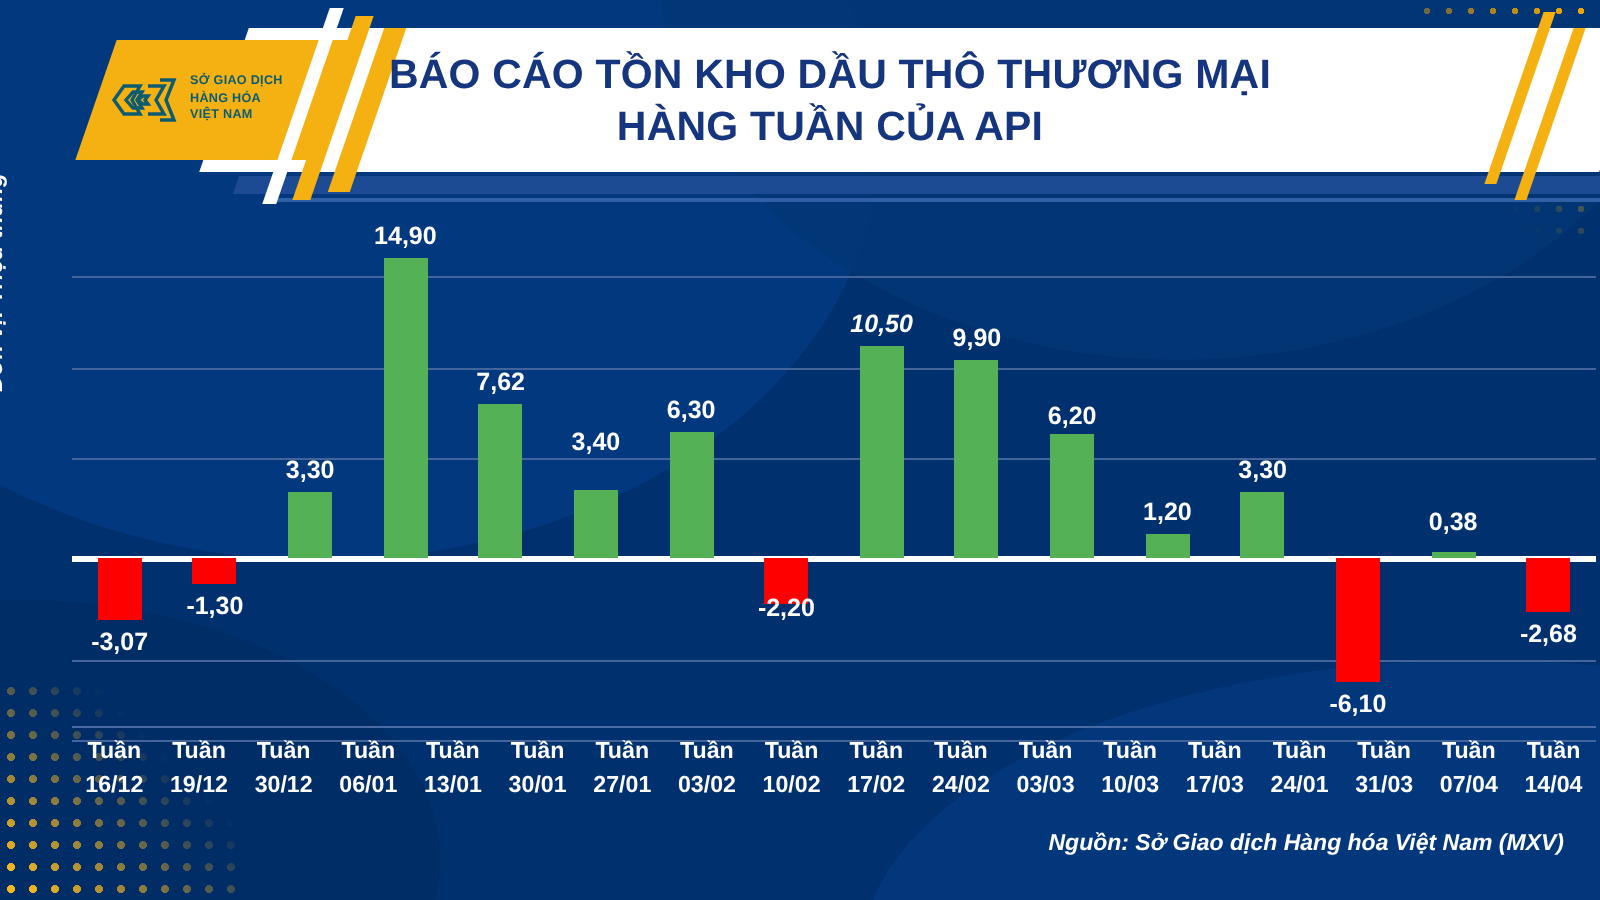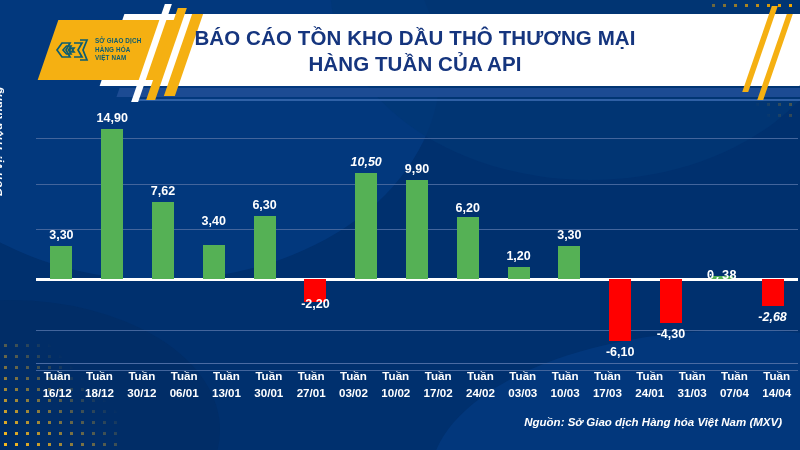--- a/index.html
+++ b/index.html
@@ -185,20 +185,28 @@
 
   <div class="chart-area" id="chart-area">
       <div class="gridline" style="top: 20.1667px;"></div>
       <div class="gridline" style="top: 65.5417px;"></div>
       <div class="gridline" style="top: 110.917px;"></div>
       <div class="zero-axis" style="top: 160.333px;"></div>
       <div class="gridline" style="top: 211.75px;"></div>
       <div class="gridline" style="top: 252.083px;"></div>
       <div class="bars">
         <div class="bar-slot">
+          <div class="bar neg" style="top: 161.333px; height: 30.9558px;"></div>
+          <div class="vlabel" style="top: 196.289px;">-3,07</div>
+        </div>
+        <div class="bar-slot">
+          <div class="bar neg" style="top: 161.333px; height: 13.1083px;"></div>
+          <div class="vlabel" style="top: 178.442px;">-1,30</div>
+        </div>
+        <div class="bar-slot">
           <div class="bar pos" style="top: 128.058px; height: 33.275px;"></div>
           <div class="vlabel" style="top: 110.058px;">3,30</div>
         </div>
         <div class="bar-slot">
           <div class="bar pos" style="top: 11.0917px; height: 150.242px;"></div>
           <div class="vlabel" style="top: -6.90833px;">14,90</div>
         </div>
         <div class="bar-slot">
           <div class="bar pos" style="top: 84.4983px; height: 76.835px;"></div>
           <div class="vlabel" style="top: 66.4983px;">7,62</div>
@@ -233,43 +241,39 @@
         </div>
         <div class="bar-slot">
           <div class="bar pos" style="top: 128.058px; height: 33.275px;"></div>
           <div class="vlabel" style="top: 110.058px;">3,30</div>
         </div>
         <div class="bar-slot">
           <div class="bar neg" style="top: 161.333px; height: 61.5083px;"></div>
           <div class="vlabel" style="top: 226.842px;">-6,10</div>
         </div>
         <div class="bar-slot">
-          <div class="bar neg" style="top: 161.333px; height: 43.3583px;"></div>
-          <div class="vlabel" style="top: 208.692px;">-4,30</div>
-        </div>
-        <div class="bar-slot">
           <div class="bar pos" style="top: 157.502px; height: 3.83167px;"></div>
-          <div class="vlabel" style="top: 151px; font-family: Liberation Mono, monospace;">0,38</div>
+          <div class="vlabel" style="top: 136px;">0,38</div>
         </div>
         <div class="bar-slot">
           <div class="bar neg" style="top: 161.333px; height: 27.0233px;"></div>
-          <div class="vlabel" style="top: 192.357px; font-style: italic;">-2,68</div>
+          <div class="vlabel" style="top: 192.357px;">-2,68</div>
         </div>
       </div>
     </div>
 
   <div class="axis-sep"></div>
   <div class="xaxis" id="xaxis">
       <div class="xtick">
         <span>Tuần</span>
         <span>16/12</span>
       </div>
       <div class="xtick">
         <span>Tuần</span>
-        <span>18/12</span>
+        <span>19/12</span>
       </div>
       <div class="xtick">
         <span>Tuần</span>
         <span>30/12</span>
       </div>
       <div class="xtick">
         <span>Tuần</span>
         <span>06/01</span>
       </div>
       <div class="xtick">

